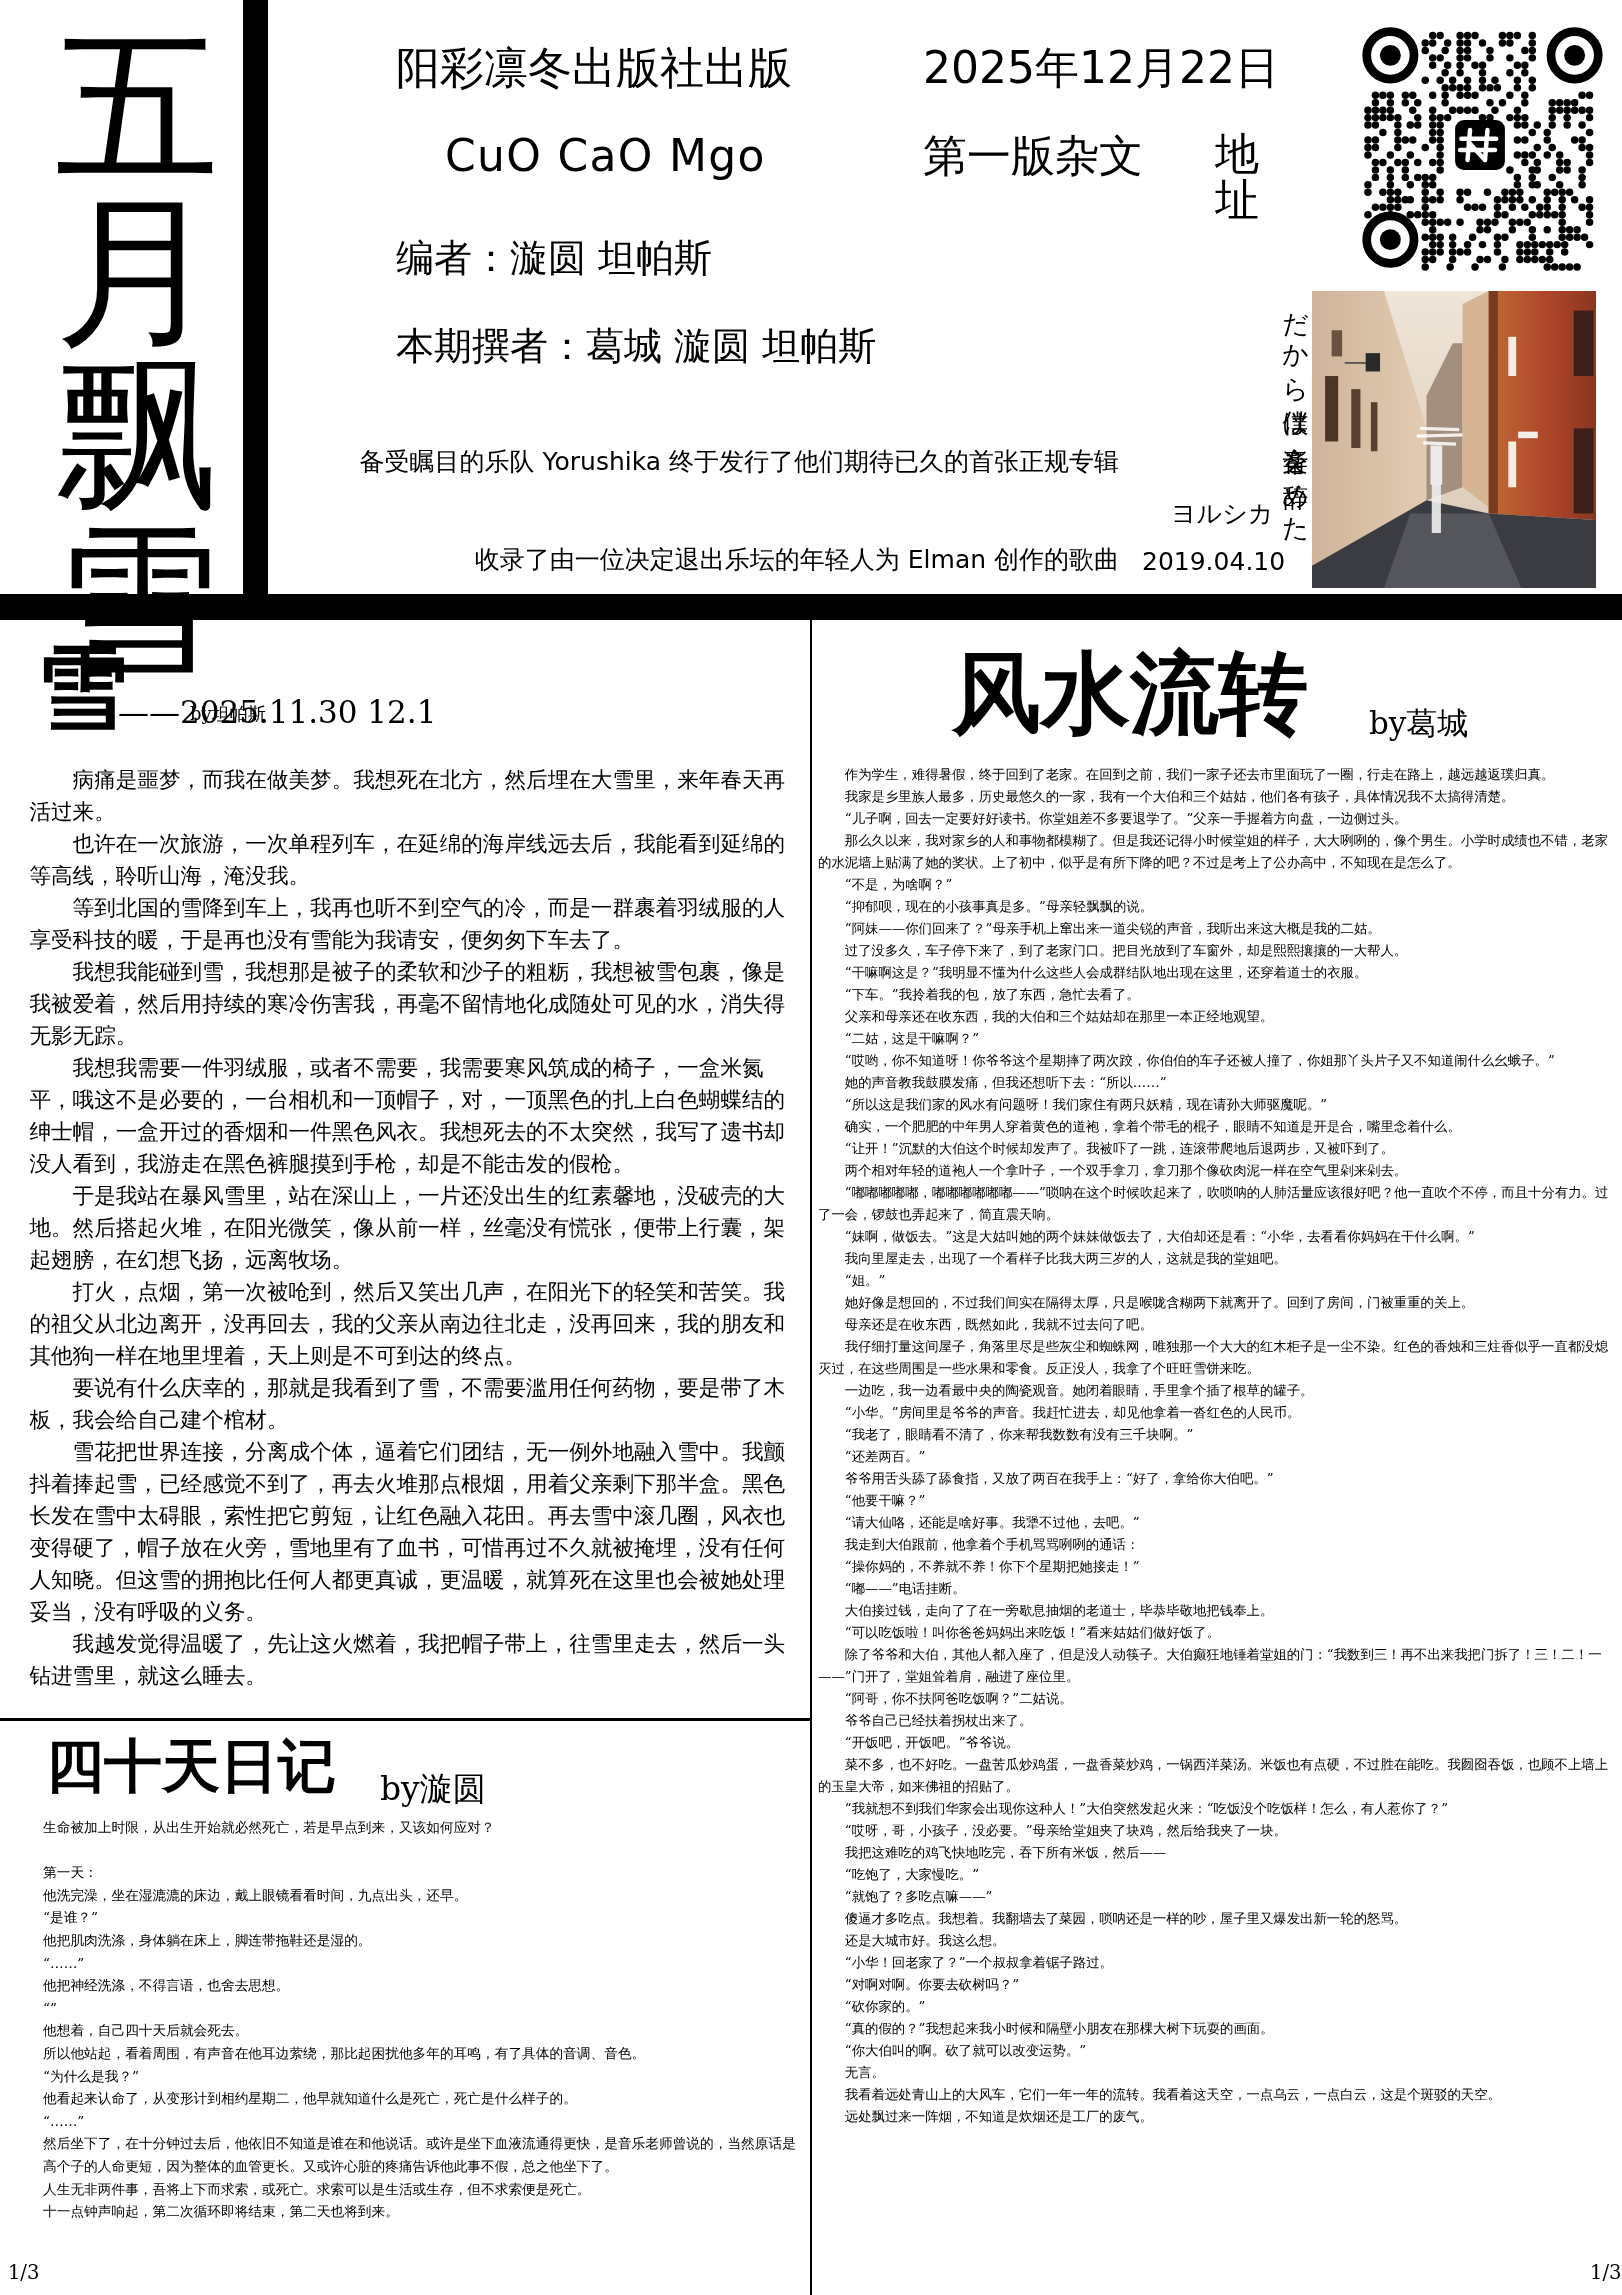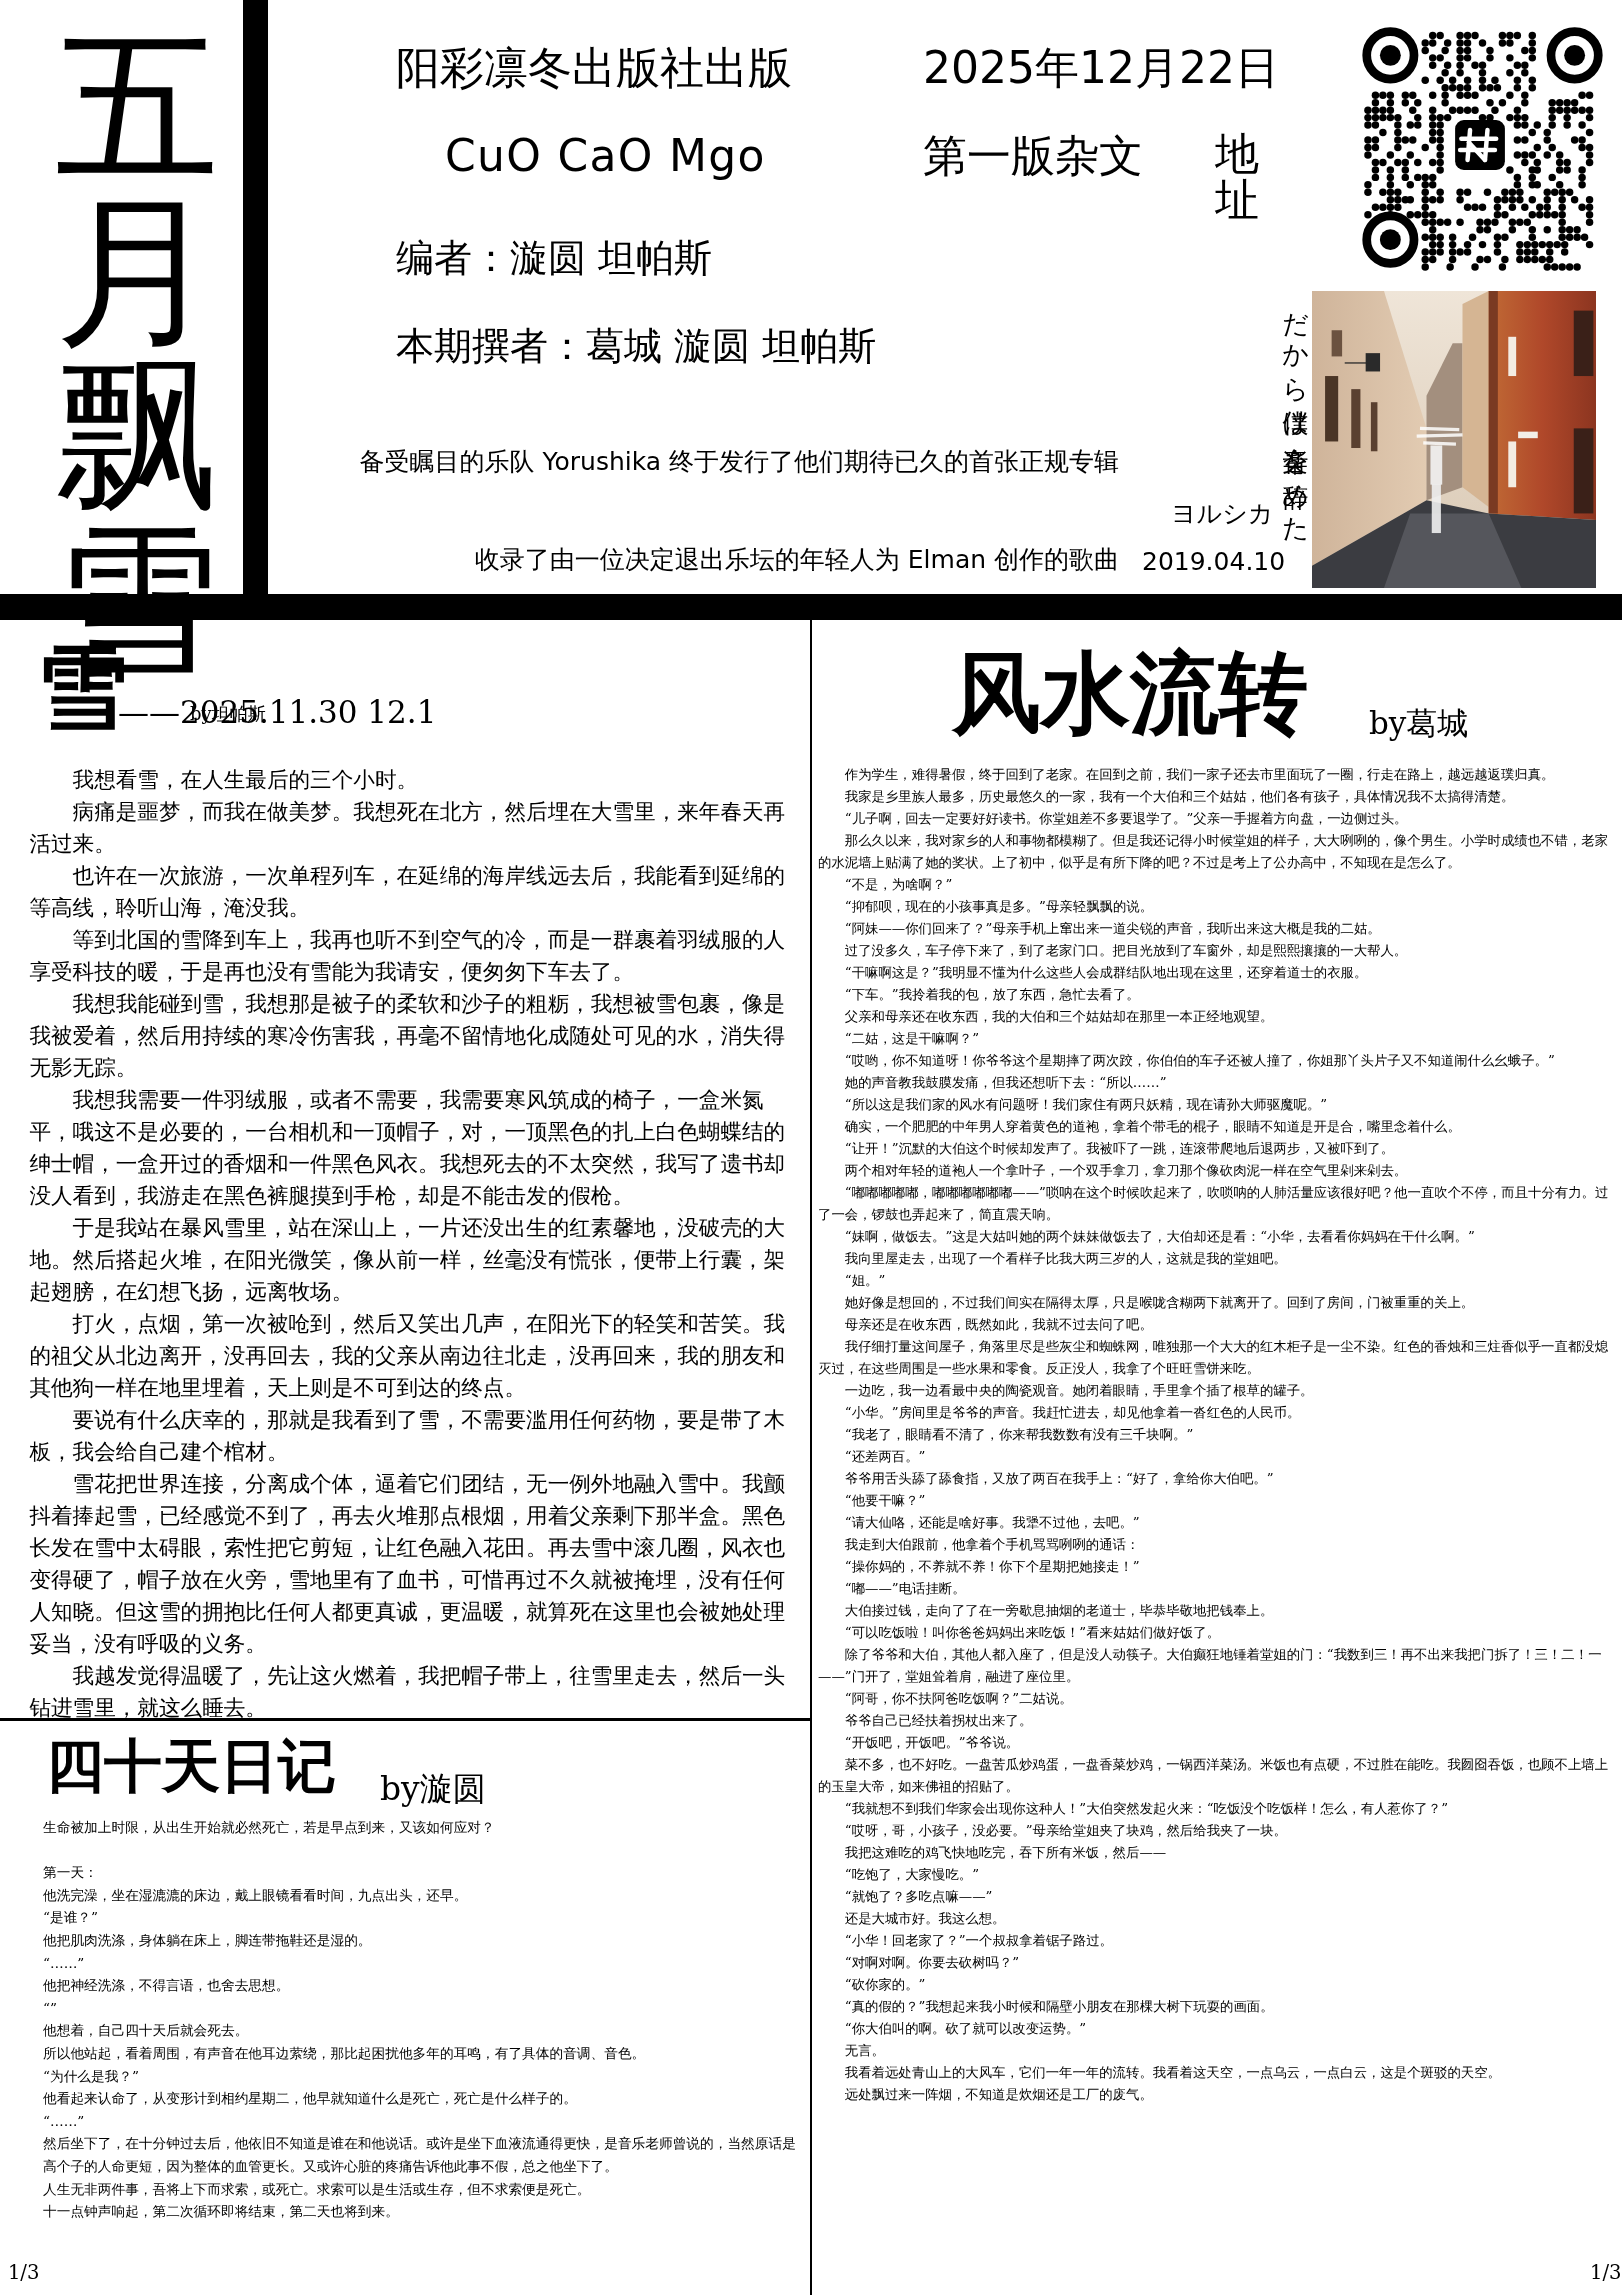--- a/index.html
+++ b/index.html
@@ -538,21 +538,20 @@
 </header>
 
 <div class="col-divider"></div>
 <div class="row-divider"></div>
 
 <article>
   <h1 class="snow-title">雪</h1>
   <div class="snow-byline">by坦帕斯</div>
   <div class="snow-date">——2025.11.30  12.1</div>
   <div class="snow-body">
-    <p>我想看雪，在人生最后的三个小时。</p>
     <p>病痛是噩梦，而我在做美梦。我想死在北方，然后埋在大雪里，来年春天再活过来。</p>
     <p>也许在一次旅游，一次单程列车，在延绵的海岸线远去后，我能看到延绵的等高线，聆听山海，淹没我。</p>
     <p>等到北国的雪降到车上，我再也听不到空气的冷，而是一群裹着羽绒服的人享受科技的暖，于是再也没有雪能为我请安，便匆匆下车去了。</p>
     <p>我想我能碰到雪，我想那是被子的柔软和沙子的粗粝，我想被雪包裹，像是我被爱着，然后用持续的寒冷伤害我，再毫不留情地化成随处可见的水，消失得无影无踪。</p>
     <p>我想我需要一件羽绒服，或者不需要，我需要寒风筑成的椅子，一盒米氮平，哦这不是必要的，一台相机和一顶帽子，对，一顶黑色的扎上白色蝴蝶结的绅士帽，一盒开过的香烟和一件黑色风衣。我想死去的不太突然，我写了遗书却没人看到，我游走在黑色裤腿摸到手枪，却是不能击发的假枪。</p>
     <p>于是我站在暴风雪里，站在深山上，一片还没出生的红素馨地，没破壳的大地。然后搭起火堆，在阳光微笑，像从前一样，丝毫没有慌张，便带上行囊，架起翅膀，在幻想飞扬，远离牧场。</p>
     <p>打火，点烟，第一次被呛到，然后又笑出几声，在阳光下的轻笑和苦笑。我的祖父从北边离开，没再回去，我的父亲从南边往北走，没再回来，我的朋友和其他狗一样在地里埋着，天上则是不可到达的终点。</p>
     <p>要说有什么庆幸的，那就是我看到了雪，不需要滥用任何药物，要是带了木板，我会给自己建个棺材。</p>
     <p>雪花把世界连接，分离成个体，逼着它们团结，无一例外地融入雪中。我颤抖着捧起雪，已经感觉不到了，再去火堆那点根烟，用着父亲剩下那半盒。黑色长发在雪中太碍眼，索性把它剪短，让红色融入花田。再去雪中滚几圈，风衣也变得硬了，帽子放在火旁，雪地里有了血书，可惜再过不久就被掩埋，没有任何人知晓。但这雪的拥抱比任何人都更真诚，更温暖，就算死在这里也会被她处理妥当，没有呼吸的义务。</p>
     <p>我越发觉得温暖了，先让这火燃着，我把帽子带上，往雪里走去，然后一头钻进雪里，就这么睡去。</p>
@@ -626,20 +625,21 @@
       <p>除了爷爷和大伯，其他人都入座了，但是没人动筷子。大伯癫狂地锤着堂姐的门：“我数到三！再不出来我把门拆了！三！二！一——”门开了，堂姐耸着肩，融进了座位里。</p>
       <p>“阿哥，你不扶阿爸吃饭啊？”二姑说。</p>
       <p>爷爷自己已经扶着拐杖出来了。</p>
       <p>“开饭吧，开饭吧。”爷爷说。</p>
       <p>菜不多，也不好吃。一盘苦瓜炒鸡蛋，一盘香菜炒鸡，一锅西洋菜汤。米饭也有点硬，不过胜在能吃。我囫囵吞饭，也顾不上墙上的玉皇大帝，如来佛祖的招贴了。</p>
       <p>“我就想不到我们华家会出现你这种人！”大伯突然发起火来：“吃饭没个吃饭样！怎么，有人惹你了？”</p>
       <p>“哎呀，哥，小孩子，没必要。”母亲给堂姐夹了块鸡，然后给我夹了一块。</p>
       <p>我把这难吃的鸡飞快地吃完，吞下所有米饭，然后——</p>
       <p>“吃饱了，大家慢吃。”</p>
       <p>“就饱了？多吃点嘛——”</p>
+      <p>傻逼才多吃点。我想着。我翻墙去了菜园，唢呐还是一样的吵，屋子里又爆发出新一轮的怒骂。</p>
       <p>还是大城市好。我这么想。</p>
       <p>“小华！回老家了？”一个叔叔拿着锯子路过。</p>
       <p>“对啊对啊。你要去砍树吗？”</p>
       <p>“砍你家的。”</p>
       <p>“真的假的？”我想起来我小时候和隔壁小朋友在那棵大树下玩耍的画面。</p>
       <p>“你大伯叫的啊。砍了就可以改变运势。”</p>
       <p>无言。</p>
       <p>我看着远处青山上的大风车，它们一年一年的流转。我看着这天空，一点乌云，一点白云，这是个斑驳的天空。</p>
       <p>远处飘过来一阵烟，不知道是炊烟还是工厂的废气。</p>
     </div>

